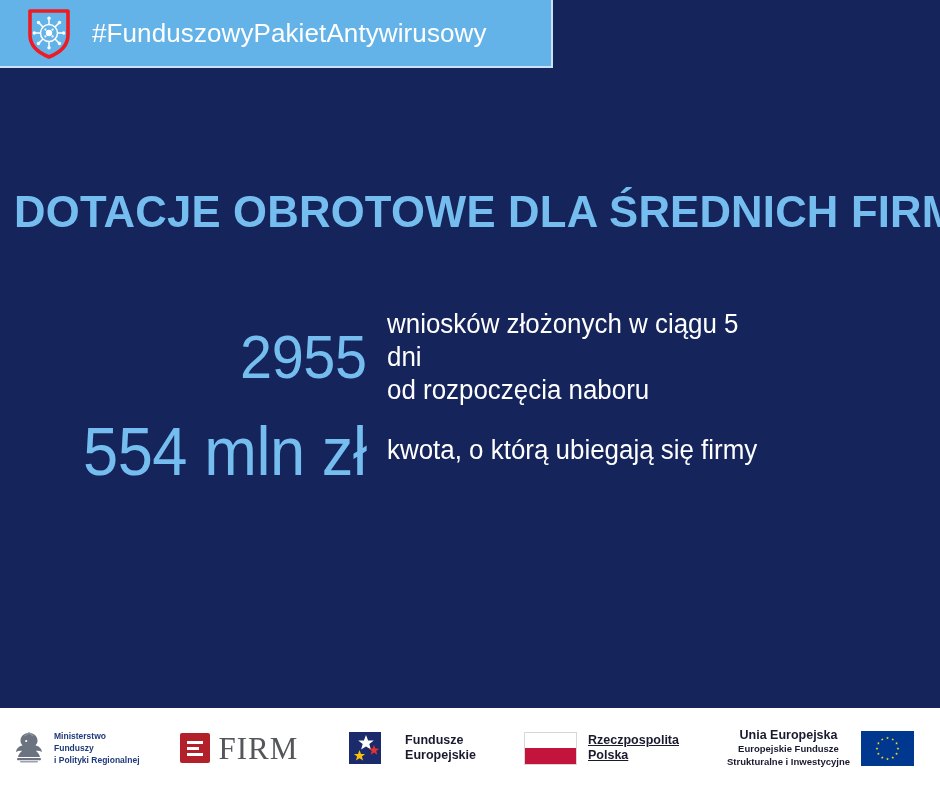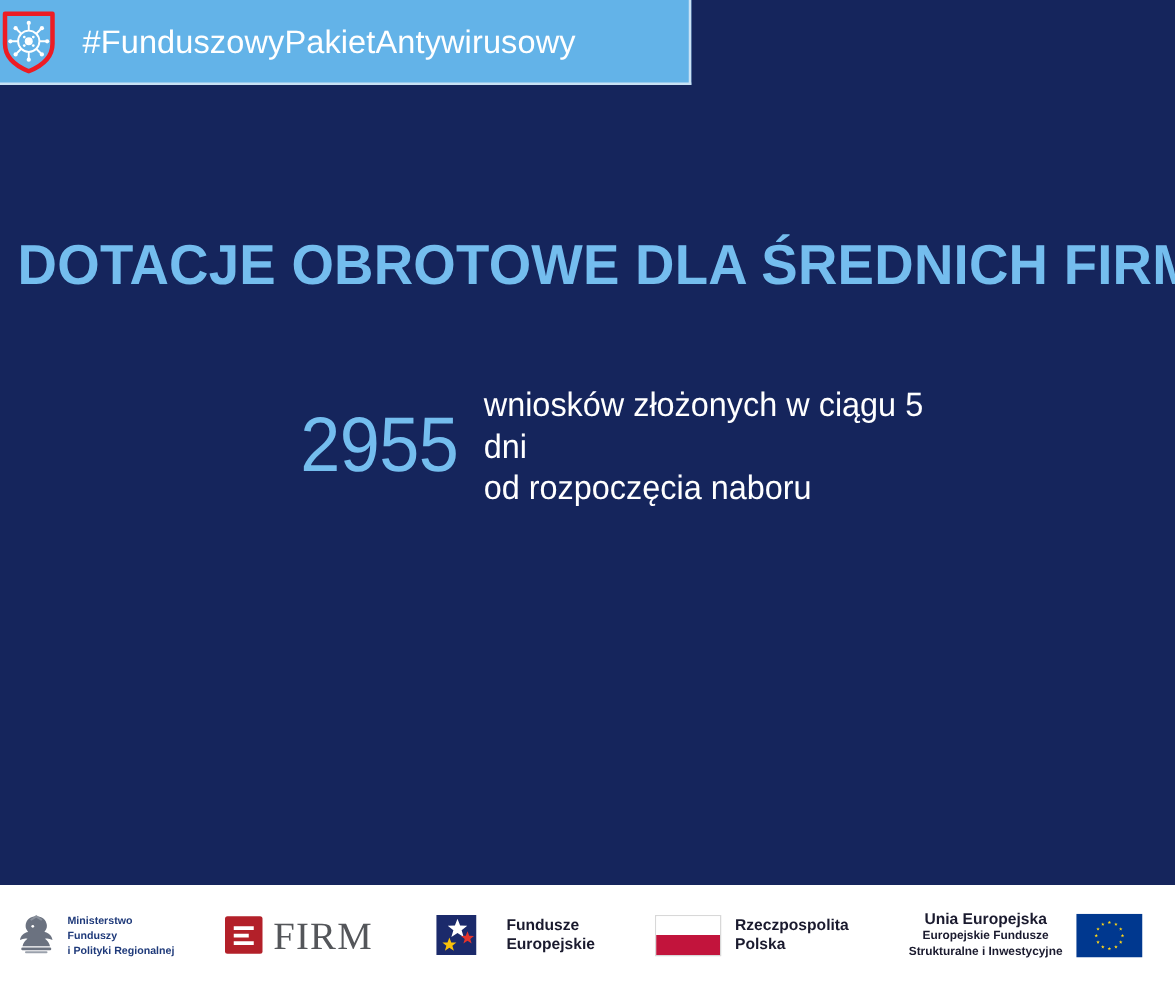--- a/index.html
+++ b/index.html
@@ -26,20 +26,21 @@
     left: 0;
     top: 0;
     width: 553px;
     height: 68px;
     background: #63b3e8;
     border-bottom: 2px solid #c9e2f5;
     border-right: 2px solid #c9e2f5;
     box-sizing: border-box;
     display: flex;
     align-items: center;
+    padding-left: 26px;
   }
   .shield-icon {
     width: 46px;
     height: 52px;
     flex: 0 0 auto;
     display: block;
   }
   .hashtag-text {
     margin-left: 20px;
     color: #ffffff;
@@ -209,20 +210,21 @@
   }
   .pl-flag .white { height: 50%; background: #ffffff; }
   .pl-flag .red   { height: 50%; background: #c2143c; }
   .rp-text {
     margin-left: 11px;
     color: #1a1a2e;
     font-size: 12.5px;
     font-weight: bold;
     line-height: 1.24;
     white-space: nowrap;
+    text-decoration: underline;
   }
 
   
   .logo-ue {
     display: flex;
     align-items: center;
     margin-left: 48px;
   }
   .ue-text {
     text-align: center;
@@ -275,20 +277,26 @@
   <div class="stats">
 
     <div class="stat-row row-1">
       <div class="stat-number">2955</div>
       <div class="stat-desc">
         <div>wniosków złożonych w ciągu 5 dni</div>
         <div>od rozpoczęcia naboru</div>
       </div>
     </div>
 
+    <div class="stat-row row-2">
+      <div class="stat-number">554 mln zł</div>
+      <div class="stat-desc">
+        <div>kwota, o którą ubiegają się firmy</div>
+      </div>
+    </div>
 
 
   </div>
 
   <div class="footer">
 
     <div class="footer-left">
 
       <div class="logo-ministry">
         <svg class="eagle-emblem" viewBox="0 0 34 38">

